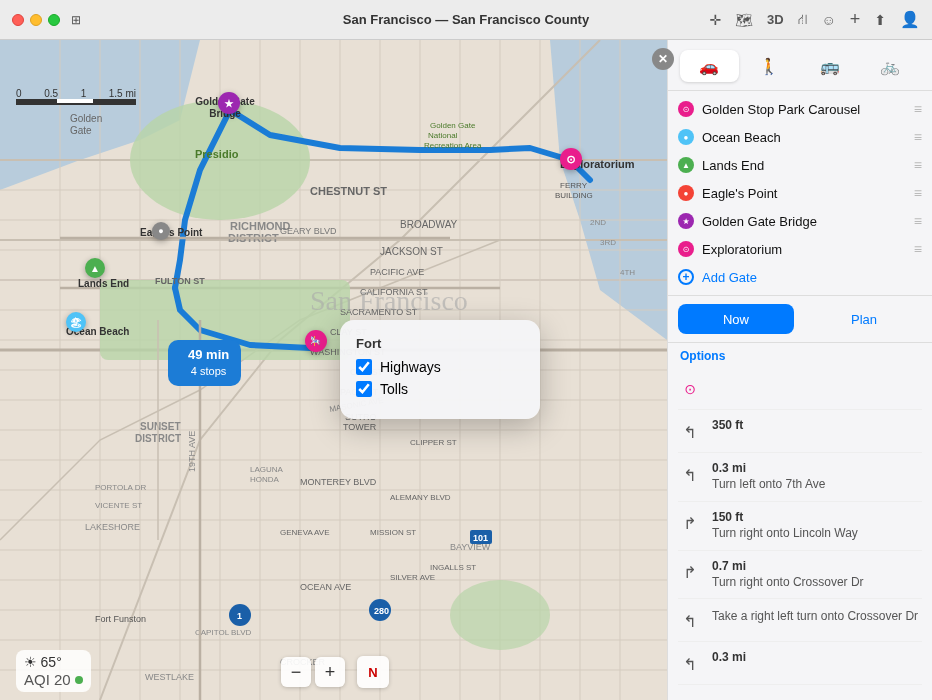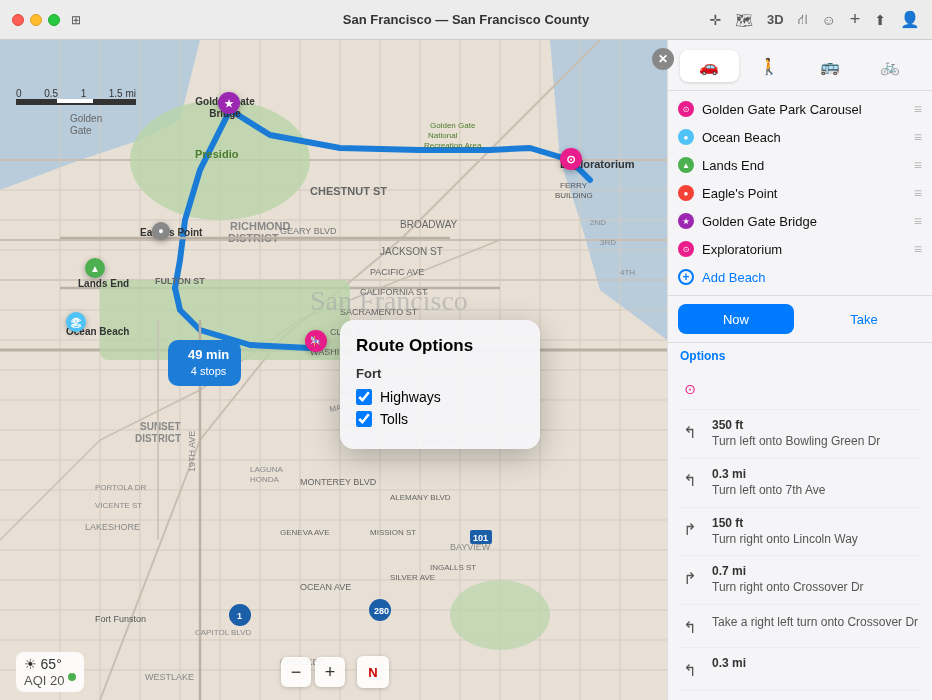--- a/index.html
+++ b/index.html
@@ -124,24 +124,24 @@
       gap: 1px;
     }
     .weather-temp {
       font-size: 14px;
       font-weight: 500;
       display: flex;
       align-items: center;
       gap: 4px;
     }
     .weather-aqi {
-      font-size: 13px;
+      font-size: 15px;
       color: #555;
       display: flex;
-      align-items: flex-start;
+      align-items: center;
       gap: 4px;
     }
     .aqi-dot {
       width: 8px;
       height: 8px;
       border-radius: 50%;
       background: #4caf50;
       display: inline-block;
     }
 
@@ -686,21 +686,20 @@
       <span><span>65°</span></span>
     </div>
     <div class="weather-aqi">
       <span>AQI 20</span>
       <span class="aqi-dot"></span>
     </div>
   </div>
 
   
   <div class="route-options-popup">
-    <div class="route-options-title">Route Options</div>
     <div class="route-options-avoid">Fort</div>
     <div class="route-option-item">
       <input type="checkbox" checked="" style="">
       <span>Highways</span>
     </div>
     <div class="route-option-item">
       <input type="checkbox" checked="" style="">
       <span>Tolls</span>
     </div>
   </div>
@@ -719,21 +718,21 @@
   <div class="transport-tabs">
     <div class="transport-tab active">🚗</div>
     <div class="transport-tab">🚶</div>
     <div class="transport-tab">🚌</div>
     <div class="transport-tab">🚲</div>
   </div>
 
   <div class="stop-list">
     <div class="stop-item">
       <div class="stop-dot" style="background:#e91e8c;">⊙</div>
-      <span class="stop-name">Golden Gate Park Carousel</span>
+      <span class="stop-name">Golden Stop Park Carousel</span>
       <span class="stop-drag">≡</span>
     </div>
     <div class="stop-item">
       <div class="stop-dot" style="background:#4fc3f7;">●</div>
       <span class="stop-name">Ocean Beach</span>
       <span class="stop-drag">≡</span>
     </div>
     <div class="stop-item">
       <div class="stop-dot" style="background:#4caf50;">▲</div>
       <span class="stop-name">Lands End</span>
@@ -749,41 +748,40 @@
       <span class="stop-name">Golden Gate Bridge</span>
       <span class="stop-drag">≡</span>
     </div>
     <div class="stop-item">
       <div class="stop-dot" style="background:#e91e8c;">⊙</div>
       <span class="stop-name">Exploratorium</span>
       <span class="stop-drag">≡</span>
     </div>
     <div class="add-stop">
       <div class="add-stop-icon">+</div>
-      <span>Add Beach</span>
+      <span>Add Gate</span>
     </div>
   </div>
 
   <div class="now-plan-bar">
     <button class="now-btn">Now</button>
-    <button class="plan-btn">Take</button>
+    <button class="plan-btn">Plan</button>
   </div>
 
   <div class="options-label">Options</div>
 
   <div class="directions-list">
 
     <div class="direction-item">
       <div class="direction-arrow" style="color:#e91e8c; font-size:14px;">⊙</div>
     </div>
     <div class="direction-item">
       <div class="direction-arrow">↰</div>
       <div class="direction-content">
         <div class="direction-dist">350 ft</div>
-        <div class="direction-text">Turn left onto Bowling Green Dr</div>
       </div>
     </div>
     <div class="direction-item">
       <div class="direction-arrow">↰</div>
       <div class="direction-content">
         <div class="direction-dist">0.3 mi</div>
         <div class="direction-text">Turn left onto 7th Ave</div>
       </div>
     </div>
     <div class="direction-item">

